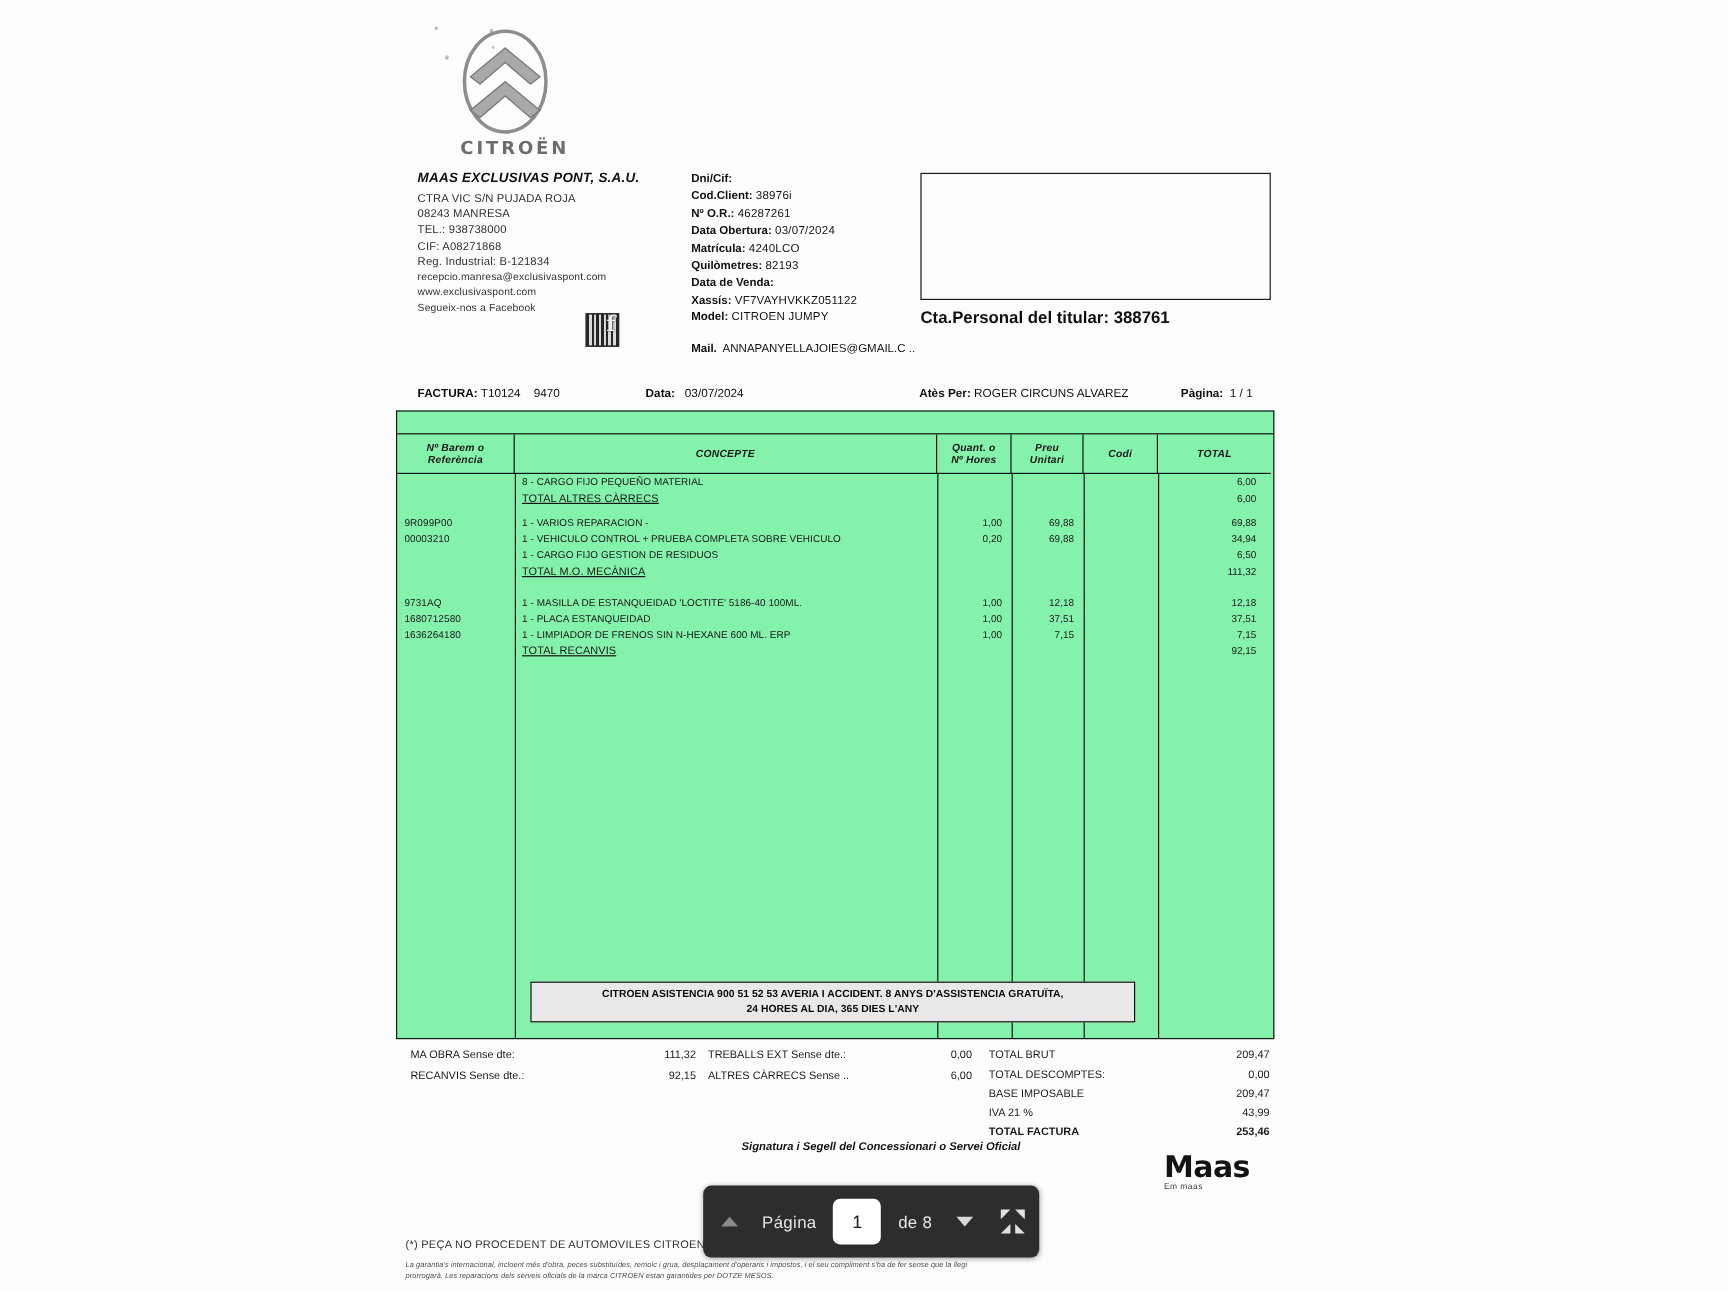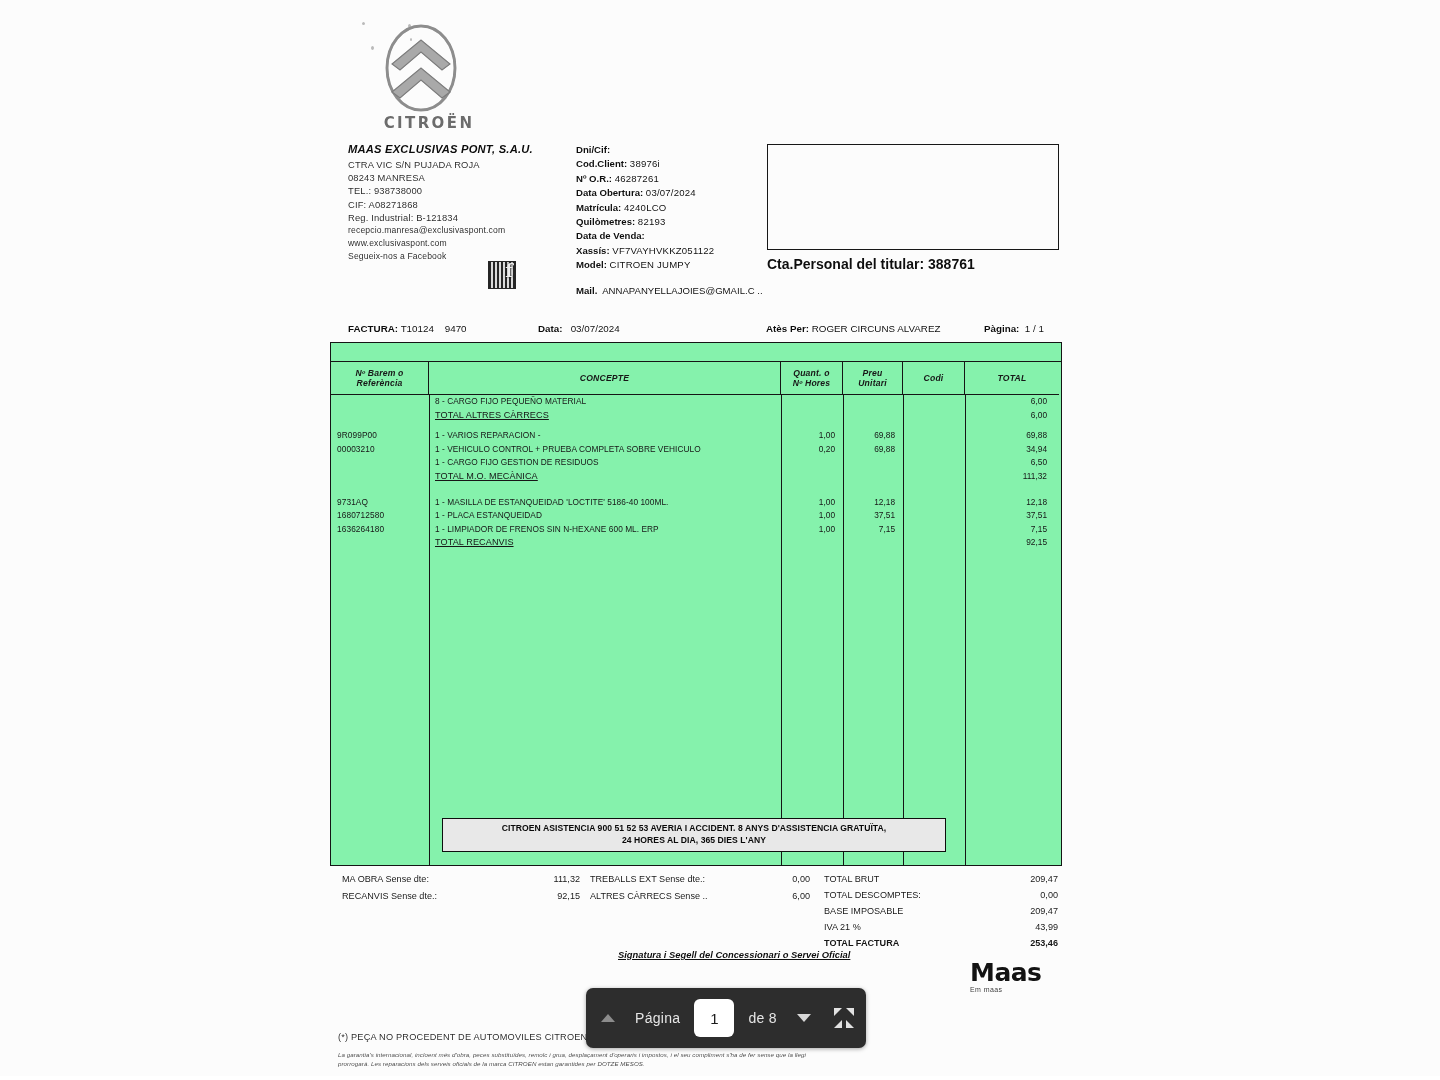--- a/index.html
+++ b/index.html
@@ -269,21 +269,20 @@
   
   #signature-caption {
     position: absolute;
     left: 288px;
     top: 949px;
     font-size: 9.4px;
     font-style: italic;
     font-weight: bold;
     color: #141414;
     white-space: nowrap;
-    text-decoration: underline;
   }
   #maas-logo {
     position: absolute;
     left: 640px;
     top: 960px;
     text-align: left;
   }
   #maas-logo .word {
     font-family: "DejaVu Sans", sans-serif;
     font-size: 25px;

